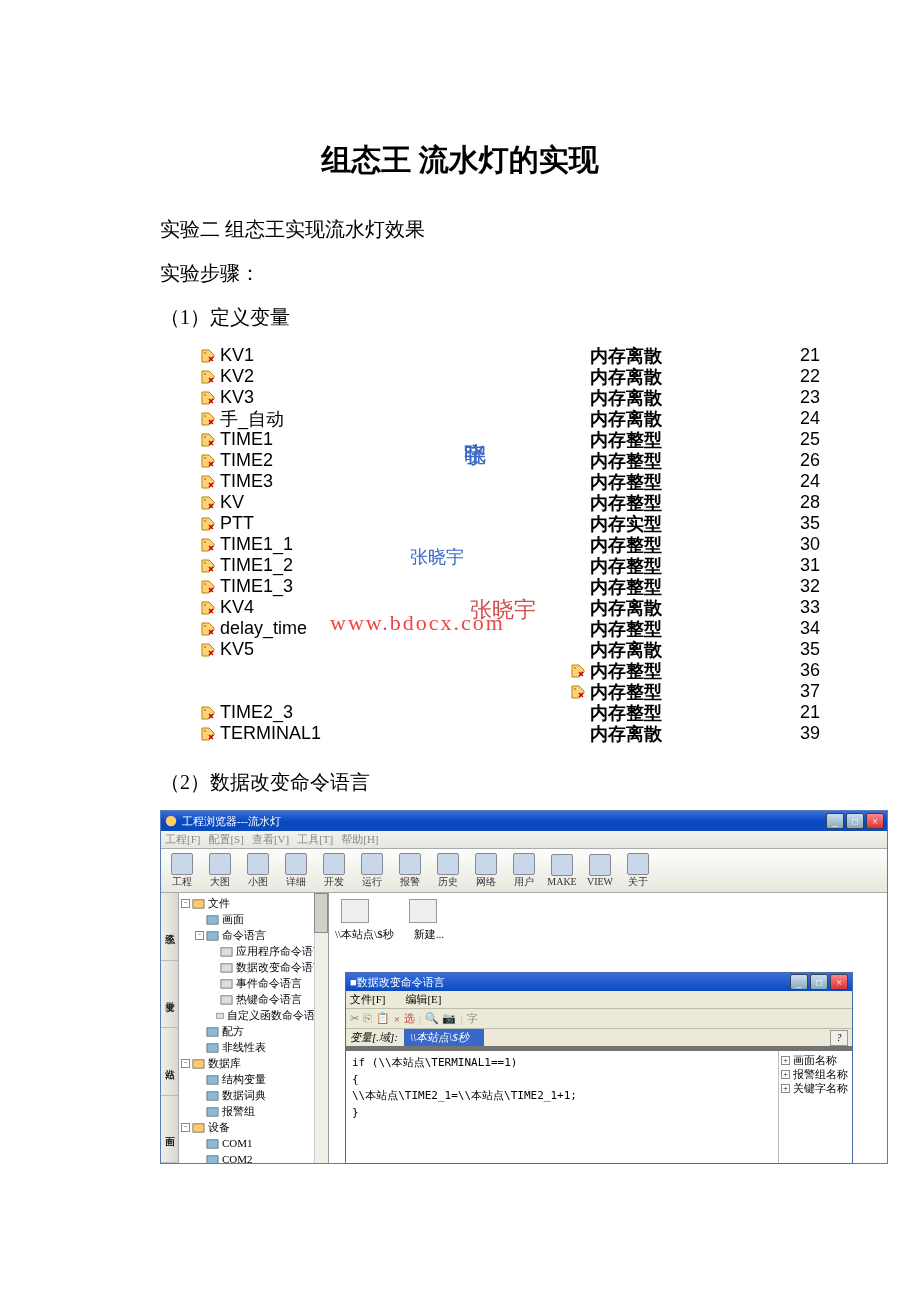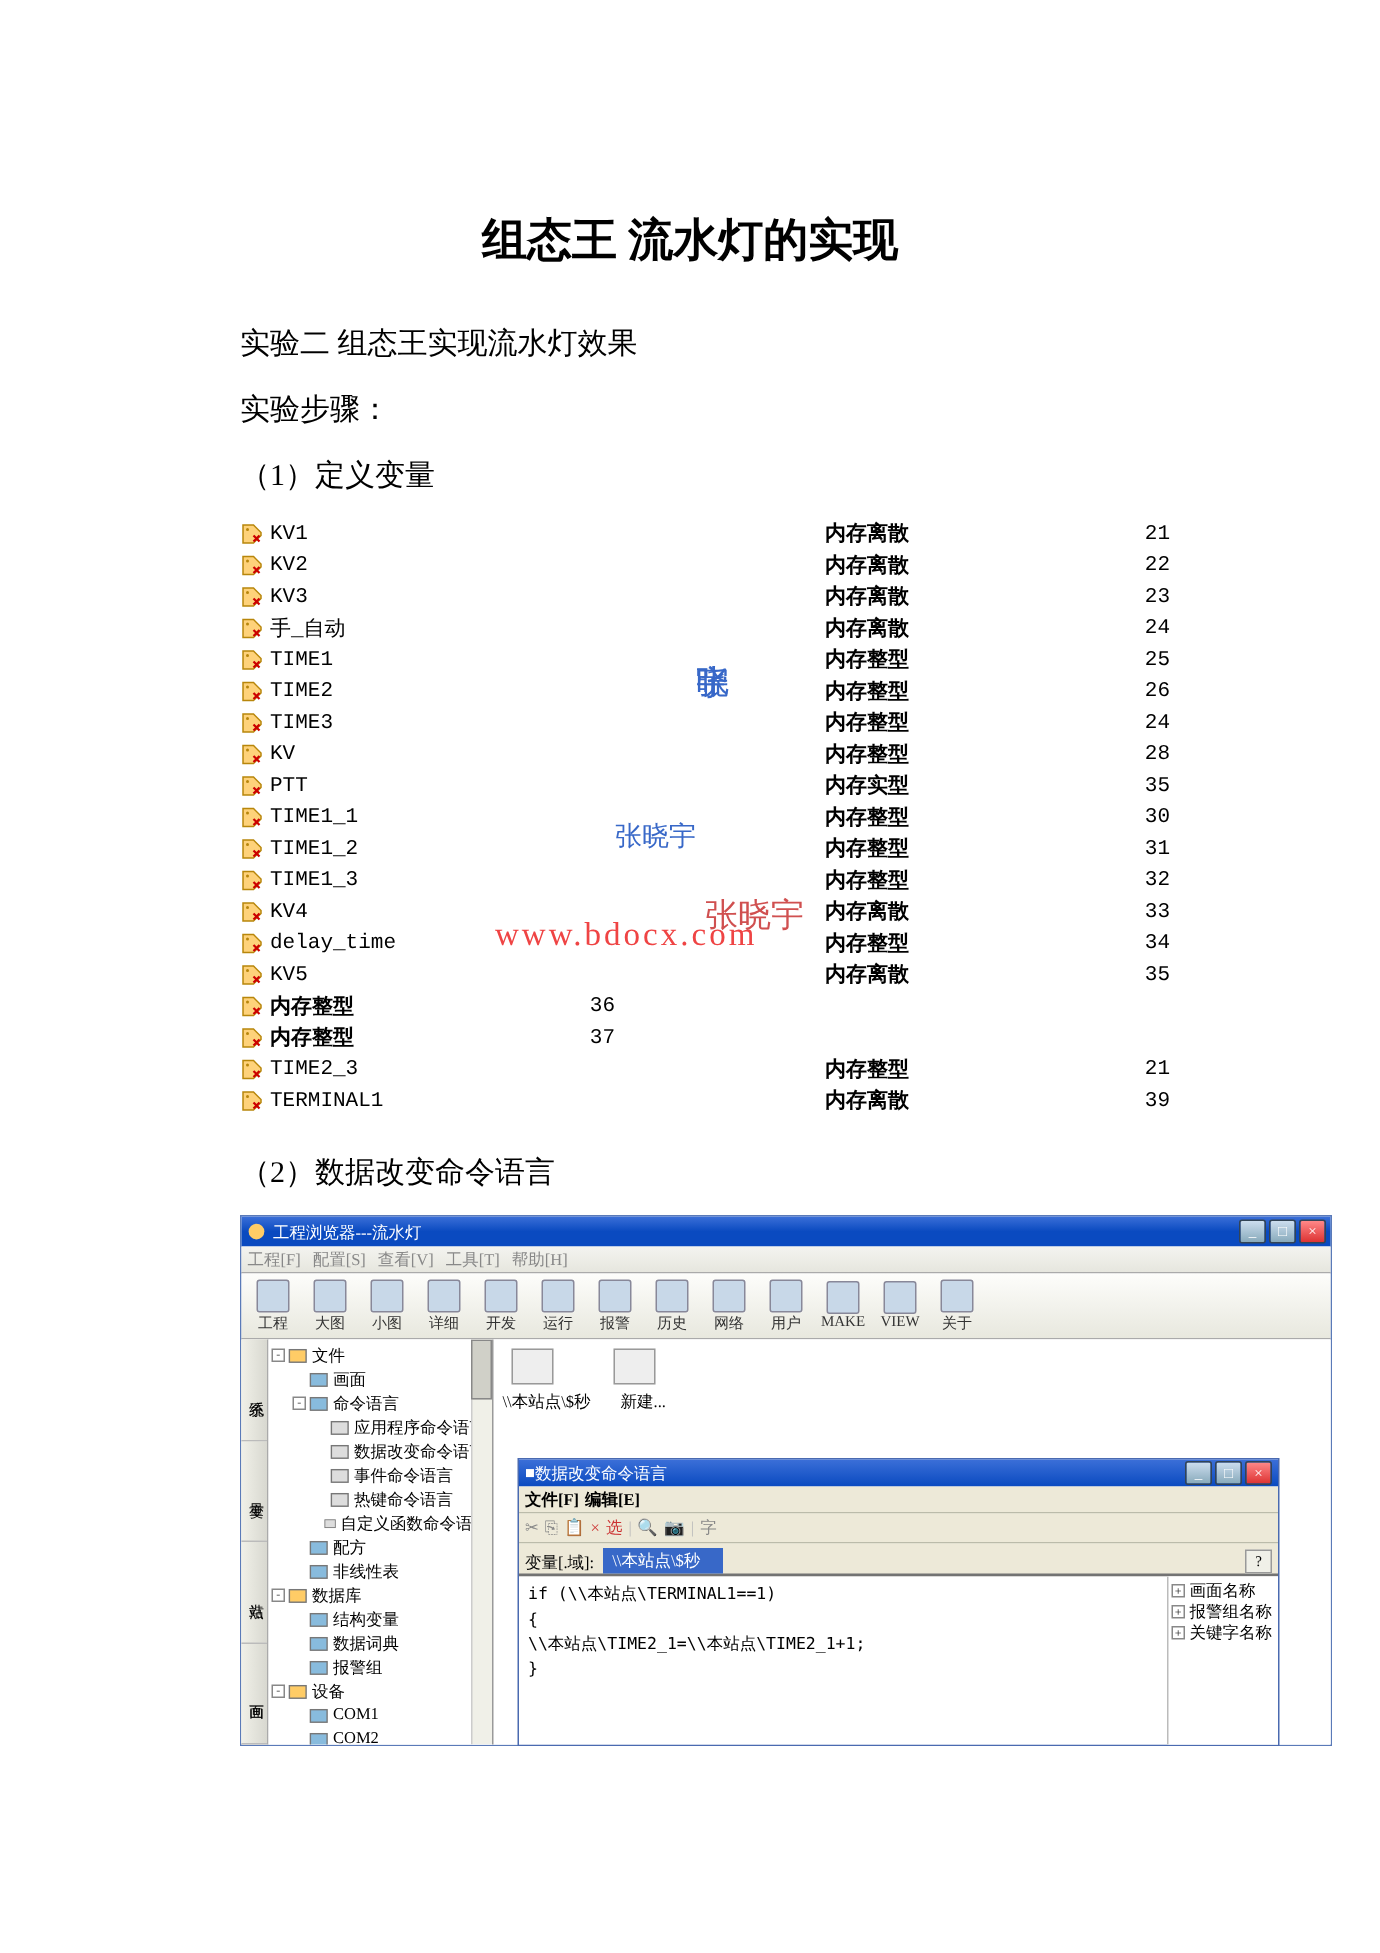--- a/index.html
+++ b/index.html
@@ -22,22 +22,23 @@
   padding-left: 100px;
 }
 .var-table {
   margin: 10px 0 20px 100px;
   width: 660px;
 }
 .var-row {
   display: flex;
   align-items: center;
   height: 21px;
-  font-family: Liberation Mono, monospace;
-  font-size: 14px;
+  font-family: Liberation Sans, sans-serif;
+  font-size: 18px;
+  justify-content: flex-end;
 }
 .var-icon {
   width: 16px;
   height: 16px;
   margin-right: 4px;
   flex-shrink: 0;
 }
 .var-name { width: 370px; }
 .var-type { width: 170px; font-weight: bold; }
 .var-id { width: 60px; text-align: right; }
@@ -239,45 +240,45 @@
 }
 .editor-title .et-text { flex: 1; }
 .editor-menu {
   height: 18px;
   background: #ede9d8;
   border-bottom: 1px solid #bba;
   font-size: 11px;
   display: flex;
   align-items: center;
   padding: 0 4px;
-  gap: 4px;
-  font-weight: bold;
+  gap: 20px;
 }
 .editor-tool {
   height: 20px;
   background: #ede9d8;
   border-bottom: 1px solid #bba;
   display: flex;
   align-items: center;
   padding: 0 4px;
   gap: 4px;
   font-size: 11px;
   color: #888;
 }
 .editor-tool .sep { color: #bbb; }
 .editor-tool .red { color: #c33; }
 .editor-varbar {
   height: 22px;
   background: #ede9d8;
-  border-bottom: 2px solid #737373;
-  display: flex;
-  align-items: flex-end;
+  border-bottom: 5px solid #737373;
+  display: flex;
+  align-items: center;
   padding: 0 4px;
   font-size: 11px;
   gap: 6px;
+  font-style: italic;
 }
 .var-input {
   background: #3868c8;
   color: #fff;
   padding: 1px 6px;
   font-size: 11px;
   width: 80px;
 }
 .q-btn {
   margin-left: auto;

